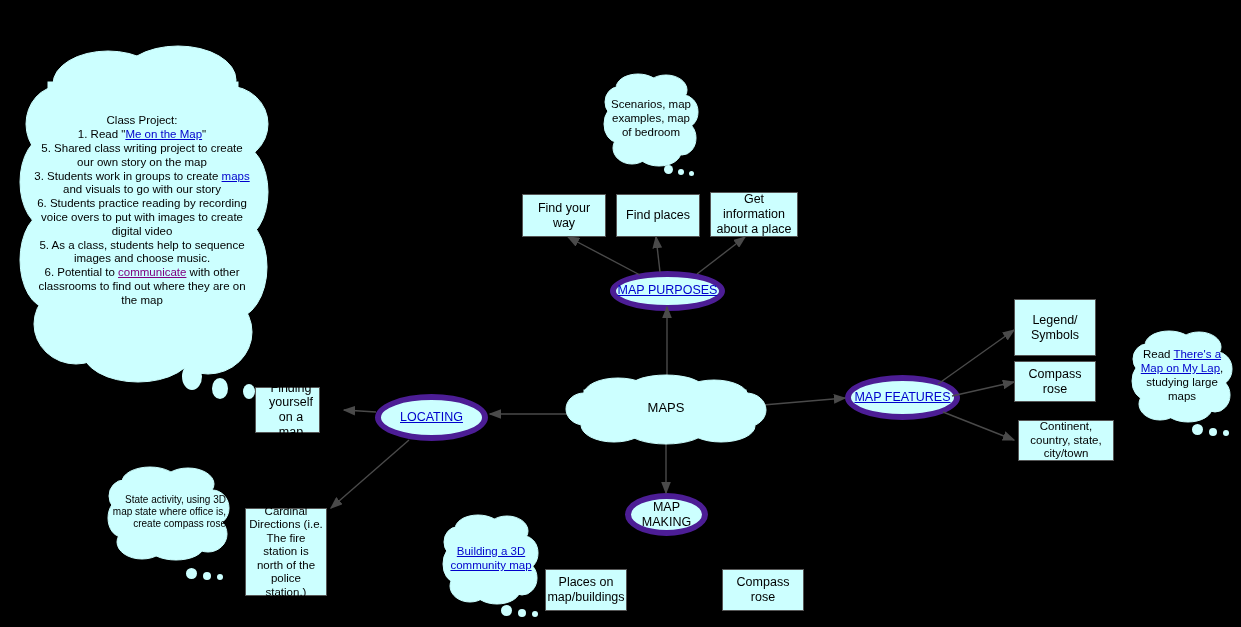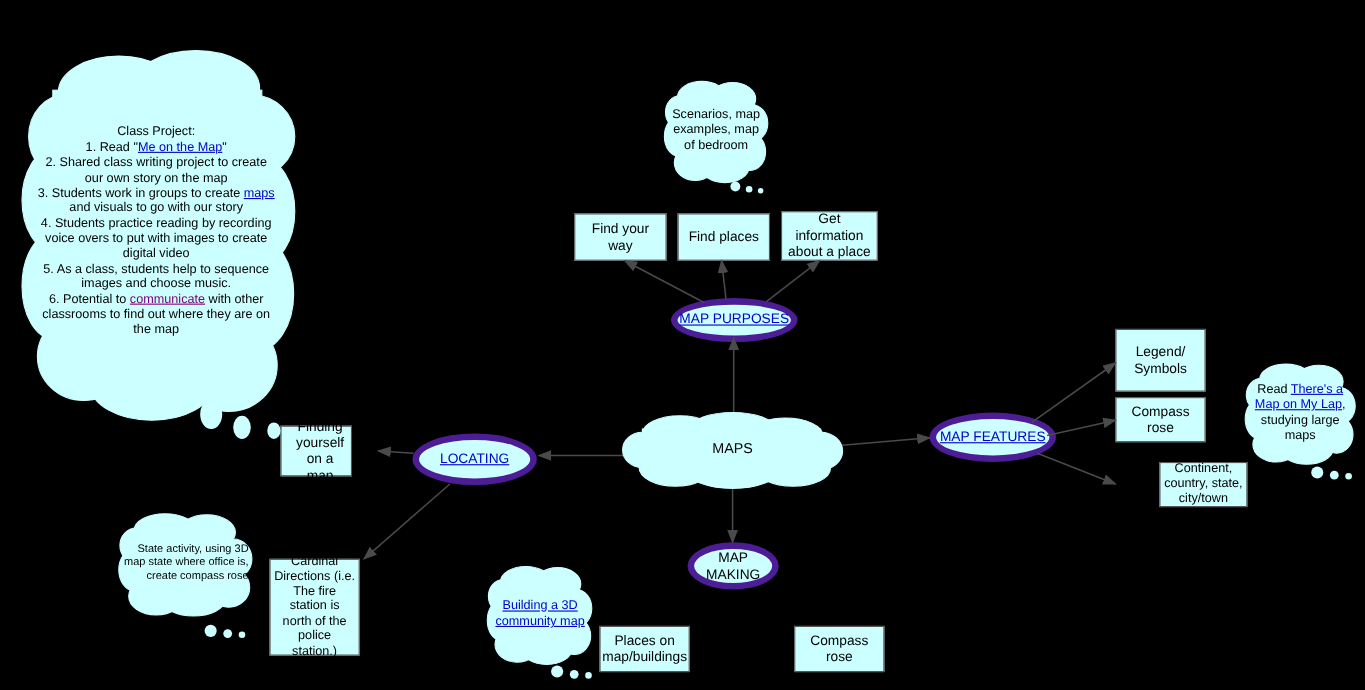--- a/index.html
+++ b/index.html
@@ -129,23 +129,23 @@
         <ellipse cx="58" cy="292" rx="42" ry="40"></ellipse>
         <ellipse cx="30" cy="228" rx="28" ry="48"></ellipse>
         <ellipse cx="30" cy="150" rx="28" ry="46"></ellipse>
         <ellipse cx="42" cy="92" rx="34" ry="38"></ellipse>
         <rect x="30" y="50" width="190" height="262"></rect>
       </g>
     </svg>
     <div class="cloud-text" style="font-size:11.5px; line-height:1.2; padding:0 14px; margin-top:10px;">
       <span>Class Project:</span><br>
       <span><span>1. Read "</span><a class="lnk" href="#">Me on the Map</a><span>"</span></span><br>
-      <span>2. Shared class writing project to create our own story on the map</span><br>
+      <span>5. Shared class writing project to create our own story on the map</span><br>
       <span><span>3. Students work in groups to create </span><a class="lnk" href="#">maps</a><span> and visuals to go with our story</span></span><br>
-      <span>4. Students practice reading by recording voice overs to put with images to create digital video</span><br>
+      <span>6. Students practice reading by recording voice overs to put with images to create digital video</span><br>
       <span>5.  As a class, students help to sequence images and choose music.</span><br>
       <span><span>6.  Potential to </span><a class="lnk-visited" href="#">communicate</a><span> with other classrooms to find out where they are on the map</span></span>
     </div>
   </div>
   <div class="dot" style="left:182px; top:363px; width:20px; height:27px;"></div>
   <div class="dot" style="left:212px; top:378px; width:16px; height:21px;"></div>
   <div class="dot" style="left:243px; top:384px; width:12px; height:15px;"></div>
 
   <div class="node cloudnode" style="left:604px; top:70px; width:94px; height:96px;">
     <svg class="cloudsvg" width="94" height="96" viewBox="0 0 94 96" aria-hidden="true">
@@ -246,21 +246,21 @@
   <div class="dot" style="left:501px; top:605px; width:11px; height:11px;"></div>
   <div class="dot" style="left:518px; top:609px; width:8px; height:8px;"></div>
   <div class="dot" style="left:532px; top:611px; width:6px; height:6px;"></div>
 
   <div class="node ellipse" style="left:845px; top:375px; width:115px; height:45px;">
     <a class="lnk" href="#" style="display:block; text-align:right; line-height:1.1;">MAP FEATURES</a>
   </div>
 
   <div class="node box" style="left:1014px; top:299px; width:82px; height:57px;">Legend/ Symbols</div>
   <div class="node box" style="left:1014px; top:361px; width:82px; height:41px;">Compass rose</div>
-  <div class="node box" style="left:1018px; top:420px; width:80px; height:41px; font-size:11.5px;margin-left:36px;">Continent, country, state, city/town</div>
+  <div class="node box" style="left:1018px; top:420px; width:96px; height:41px; font-size:11.5px;">Continent, country, state, city/town</div>
 
   <div class="node cloudnode" style="left:1132px; top:328px; width:100px; height:94px;">
     <svg class="cloudsvg" width="100" height="94" viewBox="0 0 100 94" aria-hidden="true">
       <g fill="#CCFFFF" stroke="#CCFFFF" stroke-width="1">
         <ellipse cx="37" cy="17" rx="24" ry="14"></ellipse>
         <ellipse cx="67" cy="19" rx="22" ry="15"></ellipse>
         <ellipse cx="85" cy="41" rx="15" ry="17"></ellipse>
         <ellipse cx="83" cy="67" rx="15" ry="17"></ellipse>
         <ellipse cx="56" cy="80" rx="24" ry="14"></ellipse>
         <ellipse cx="28" cy="76" rx="21" ry="16"></ellipse>

